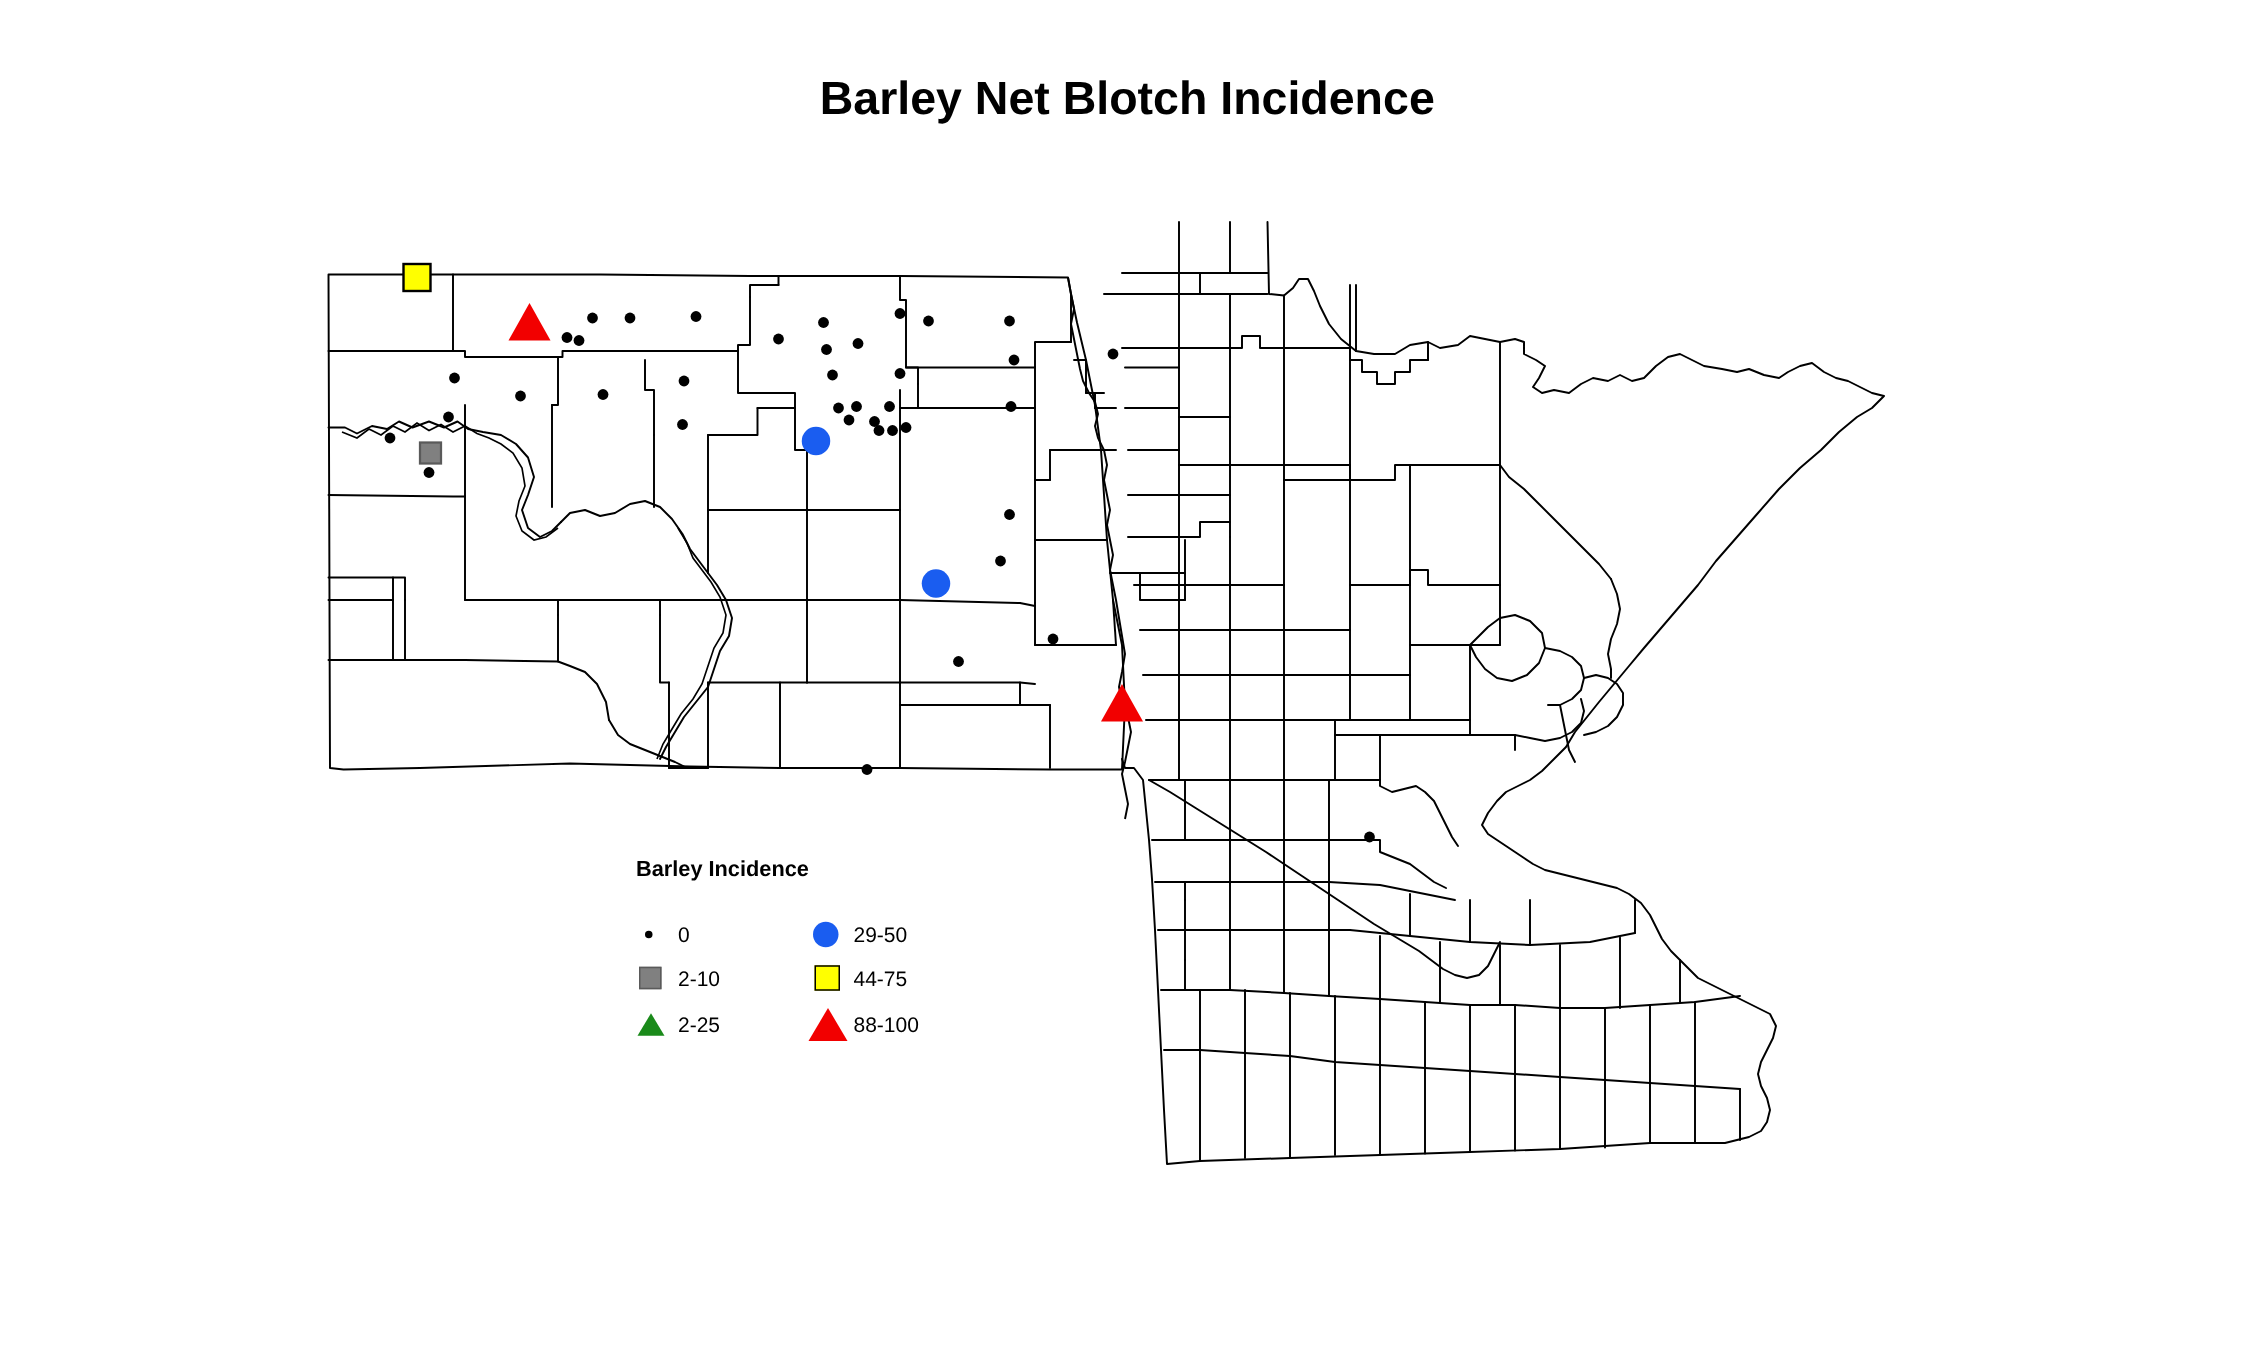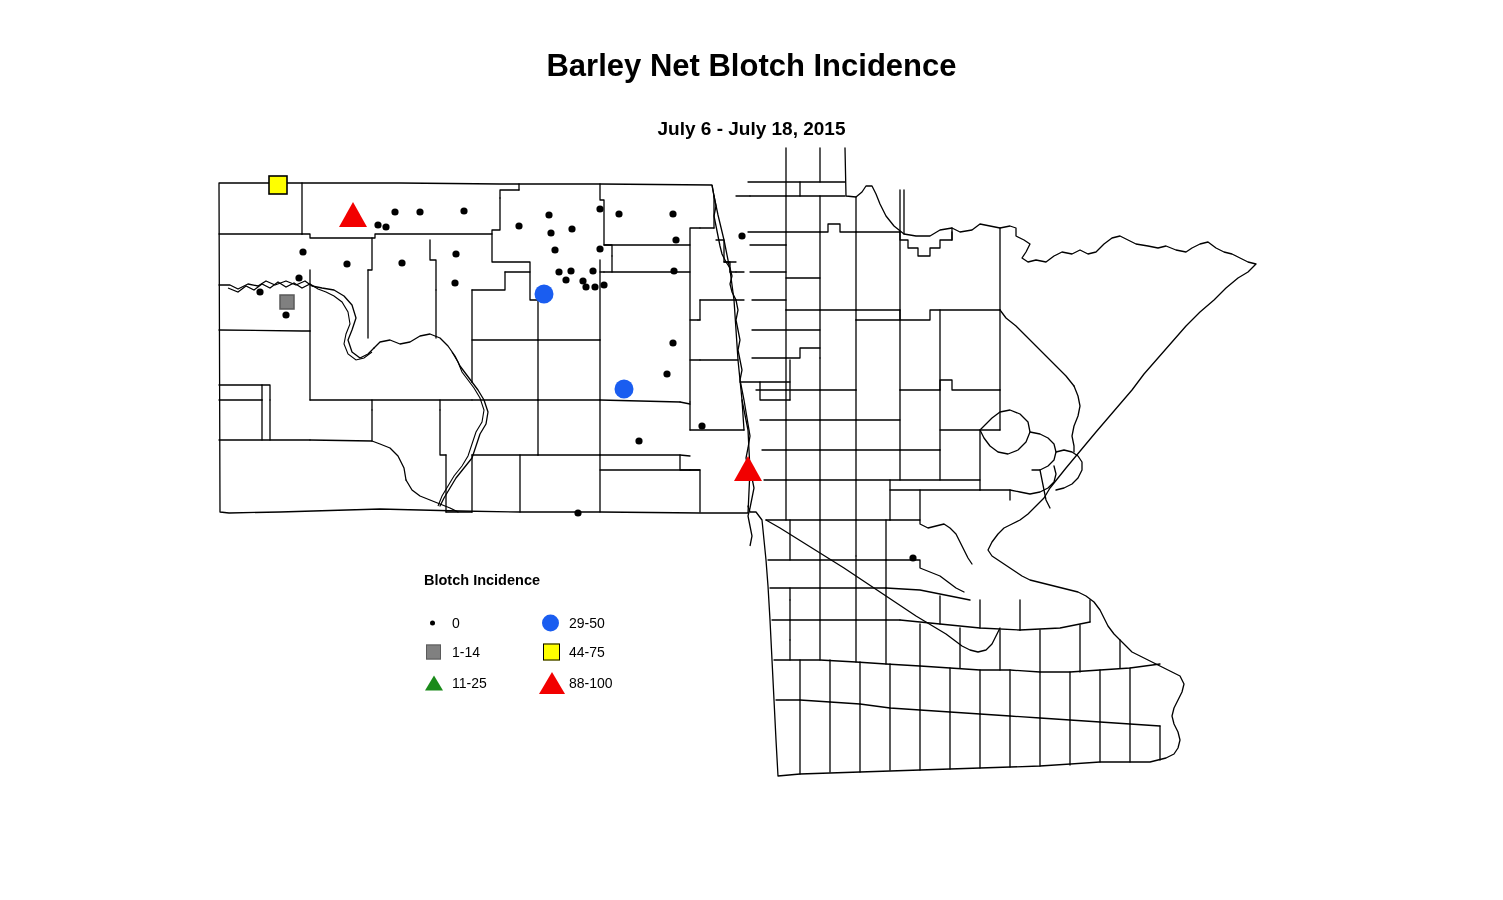--- a/index.html
+++ b/index.html
@@ -120,21 +120,20 @@
     border-bottom: 22px solid #f20000;
     left: -2px;
   }
 </style>
 </head>
 <body>
 
 <div id="figure">
 
   <div class="title">Barley Net Blotch Incidence</div>
-  <div class="subtitle">July 6 - July 18, 2015</div>
 
   <svg id="map-svg" width="1503" height="900" viewBox="0 0 1503 900">
     <g fill="none" stroke="#000000" stroke-width="1.3" stroke-linejoin="round" stroke-linecap="round">
 
       <path d="M219,183 L220,512 L229,513 L280,512 L380,509 L460,511 L520,512 L600,512 L700,513 L744,513 L748,513
         L750,470 L748,430 L742,400 L738,360 L736,330 L734,300 L730,270 L724,240 L718,215 L714,196 L712,185
         L600,184 L500,184 L400,183 L300,183 Z"></path>
 
       <path d="M219,234 L302,234"></path>
       <path d="M302,183 L302,234"></path>
@@ -442,33 +441,33 @@
         <circle cx="667" cy="374" r="3.6" fill="#000000"></circle>
         <circle cx="639" cy="441" r="3.6" fill="#000000"></circle>
         <circle cx="702" cy="426" r="3.6" fill="#000000"></circle>
         <polygon points="748,456 734,481 762,481" fill="#f20000"></polygon>
         <circle cx="578" cy="513" r="3.6" fill="#000000"></circle>
         <circle cx="913" cy="558" r="3.6" fill="#000000"></circle>
       </g>
   </svg>
 
   <div class="legend">
-    <div class="legend-title">Blotch Incidence</div>
+    <div class="legend-title">Barley Incidence</div>
 
     <div class="legend-item" style="left:0px; top:40px;">
       <span class="sym sym-dot"></span>
       <span class="legend-label">0</span>
     </div>
     <div class="legend-item" style="left:0px; top:69px;">
       <span class="sym sym-square-gray"></span>
-      <span class="legend-label">1-14</span>
+      <span class="legend-label">2-10</span>
     </div>
     <div class="legend-item" style="left:0px; top:100px;">
       <span class="sym sym-tri-green"></span>
-      <span class="legend-label">11-25</span>
+      <span class="legend-label">2-25</span>
     </div>
 
     <div class="legend-item" style="left:117px; top:40px;">
       <span class="sym sym-circle-blue"></span>
       <span class="legend-label">29-50</span>
     </div>
     <div class="legend-item" style="left:117px; top:69px;">
       <span class="sym sym-square-yellow"></span>
       <span class="legend-label">44-75</span>
     </div>

